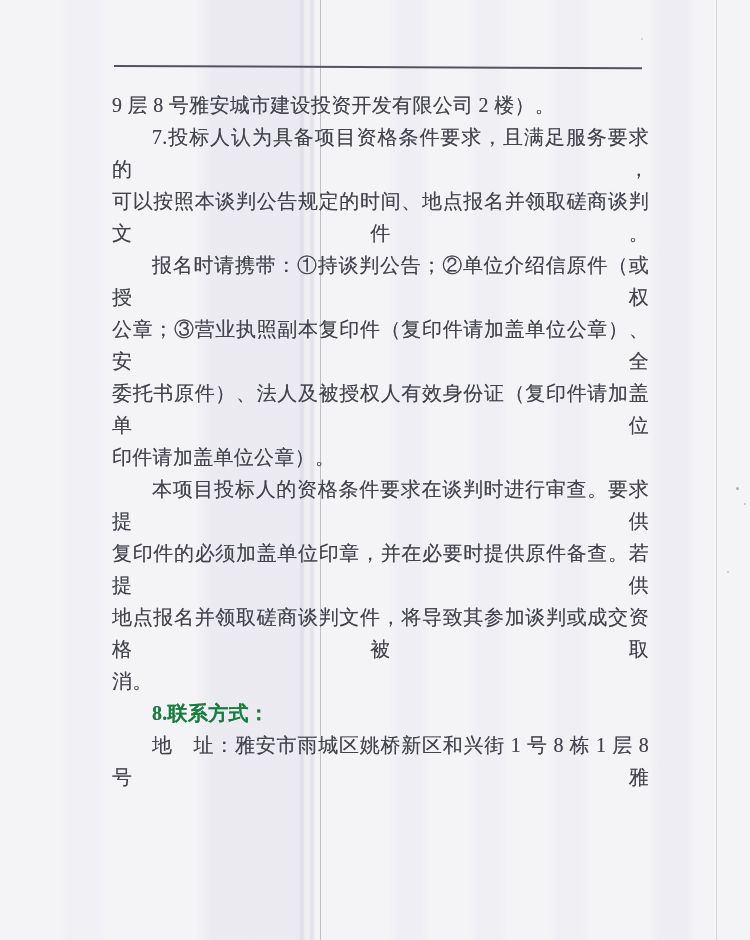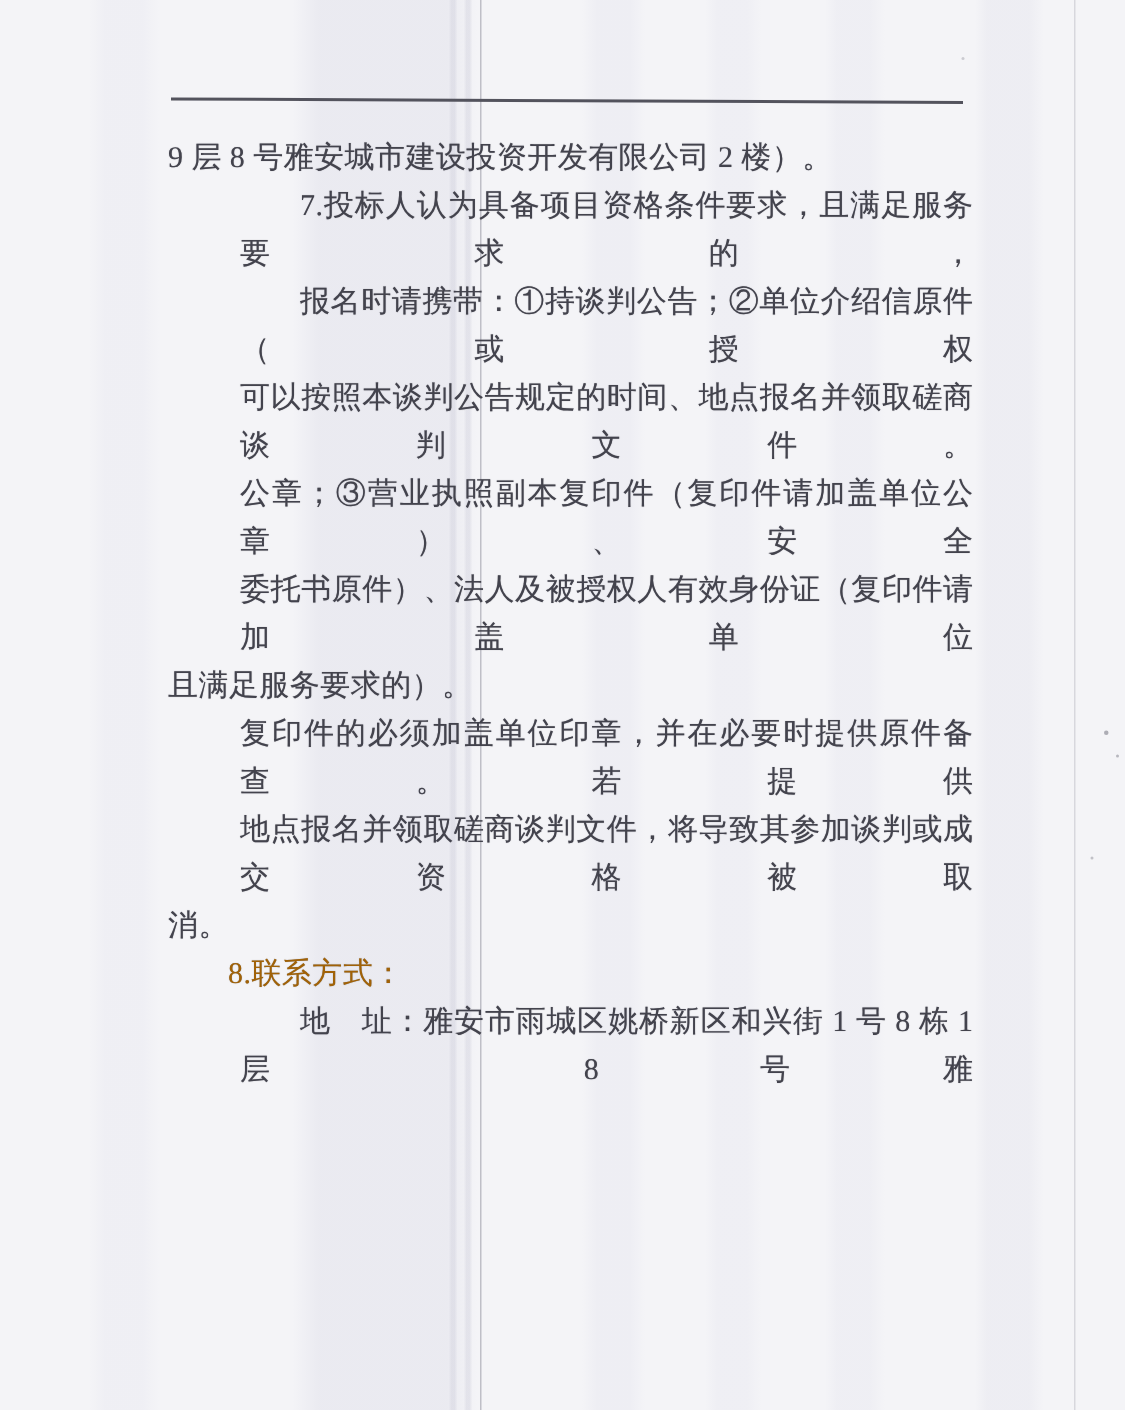--- a/index.html
+++ b/index.html
@@ -38,23 +38,23 @@
   }
 
   .doc {
     position: absolute; left: 112px; top: 89px; width: 537px;
     font-size: 20px; line-height: 32px;
     color: #43434d;
     letter-spacing: 0.3px;
     text-shadow: 0 0 0.6px rgba(67,67,77,.55);
   }
   .ln { min-height: 32px; }
-  .full { text-align: justify; text-align-last: justify; margin-left: 48px; }
+  .full { text-align: justify; text-align-last: justify; }
   .ind  { text-indent: 40px; }
-  .b    { font-weight: normal; color: #a16207; }
+  .b    { font-weight: bold; color: #15803d; }
 
   .speck {
     position: absolute; border-radius: 50%;
     background: #8e8e98;
   }
   .s1 { left: 736px; top: 487px; width: 3px; height: 3px; opacity: .7; }
   .s2 { left: 744px; top: 503px; width: 2px; height: 2px; opacity: .6; }
   .s3 { left: 727px; top: 571px; width: 2px; height: 2px; opacity: .5; }
   .s4 { left: 641px; top: 38px;  width: 2px; height: 2px; opacity: .4; }
 </style>
@@ -63,25 +63,26 @@
 
 <div>
   <div class="streaks"></div>
   <div class="fold-line fold-center"></div>
   <div class="fold-line fold-right"></div>
   <div class="divider"></div>
 
   <div class="doc">
     <div class="ln">9 层 8 号雅安城市建设投资开发有限公司 2 楼）。</div>
     <div class="ln ind full">7.投标人认为具备项目资格条件要求，且满足服务要求的，</div>
+    <div class="ln full">可以按照本谈判公告规定的时间、地点报名并领取磋商谈判文件。</div>
     <div class="ln ind full">报名时请携带：①持谈判公告；②单位介绍信原件（或授权</div>
-    <div class="ln full">可以按照本谈判公告规定的时间、地点报名并领取磋商谈判文件。</div>
     <div class="ln full">公章；③营业执照副本复印件（复印件请加盖单位公章）、安全</div>
     <div class="ln full">委托书原件）、法人及被授权人有效身份证（复印件请加盖单位</div>
-    <div class="ln">且满足服务要求的）。</div>
+    <div class="ln">印件请加盖单位公章）。</div>
+    <div class="ln ind full">本项目投标人的资格条件要求在谈判时进行审查。要求提供</div>
     <div class="ln full">复印件的必须加盖单位印章，并在必要时提供原件备查。若提供</div>
     <div class="ln full">地点报名并领取磋商谈判文件，将导致其参加谈判或成交资格被取</div>
     <div class="ln">消。</div>
     <div class="ln ind b">8.联系方式：</div>
     <div class="ln ind full">地　址：雅安市雨城区姚桥新区和兴街 1 号 8 栋 1 层 8 号雅</div>
 
   </div>
 
   <div class="speck s1"></div>
   <div class="speck s2"></div>

